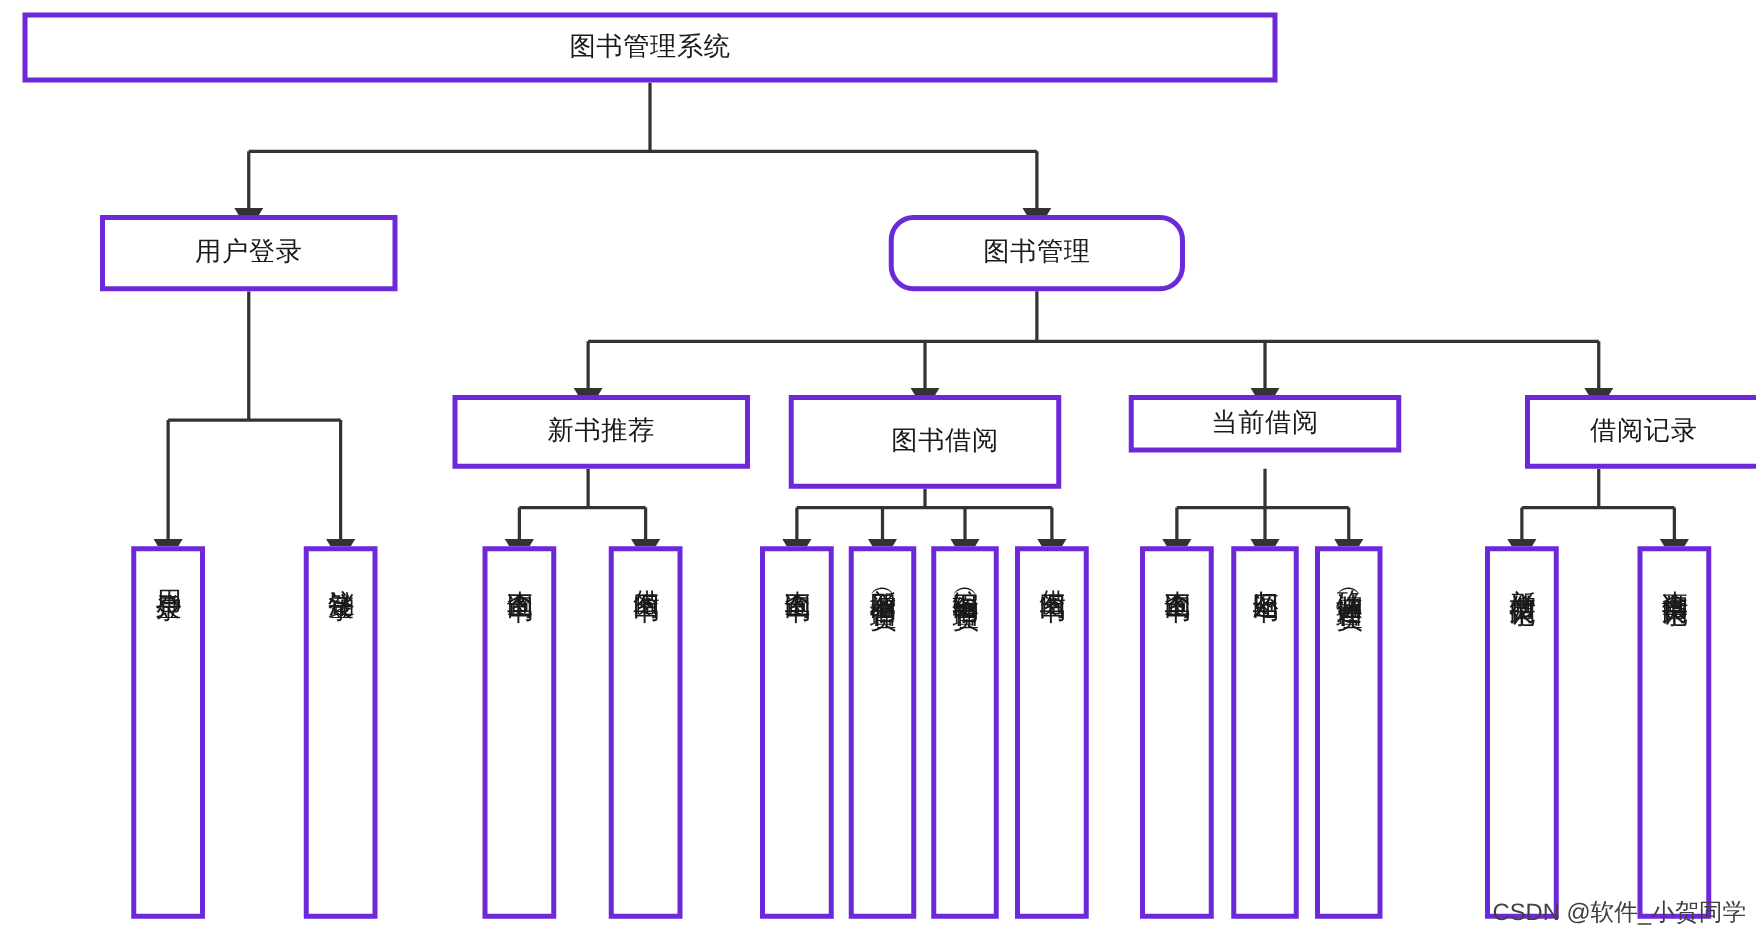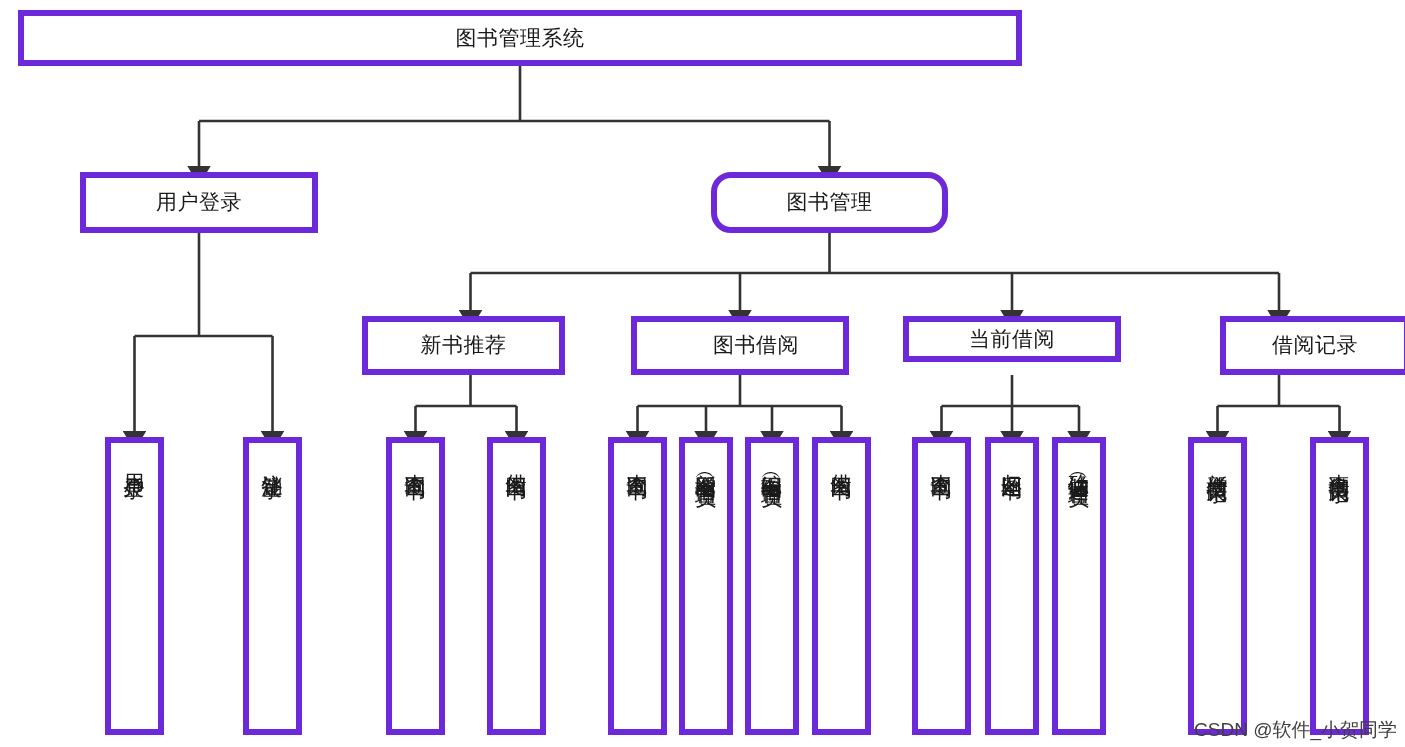--- a/index.html
+++ b/index.html
@@ -24,21 +24,21 @@
     left: 0;
     top: 0;
     width: 1405px;
     height: 747px;
     pointer-events: none;
   }
   .node {
     position: absolute;
     box-sizing: border-box;
     background: #ffffff;
-    border: 6px solid #6d28d9;
+    border: 4px solid #6d28d9;
     display: flex;
     align-items: center;
     justify-content: center;
     z-index: 2;
   }
   .node-label {
     font-size: 21px;
     line-height: 1.15;
     color: #1a1a1a;
     letter-spacing: 0.5px;
@@ -120,24 +120,24 @@
   <div id="node-layer">
       <div class="node" id="node-root" style="left: 18px; top: 10px; width: 1004px; height: 56px;">
         <span class="node-label">图书管理系统</span>
       </div>
       <div class="node" id="node-user-login" style="left: 80px; top: 172px; width: 238px; height: 61px;">
         <span class="node-label">用户登录</span>
       </div>
       <div class="node" id="node-book-manage" style="left: 711px; top: 172px; width: 237px; height: 61px; border-radius: 20px;">
         <span class="node-label">图书管理</span>
       </div>
-      <div class="node" id="node-new-book-recommend" style="left: 362px; top: 316px; width: 203px; height: 59px; text-align: right;">
+      <div class="node" id="node-new-book-recommend" style="left: 362px; top: 316px; width: 238px; height: 59px; text-align: right;">
         <span class="node-label">新书推荐</span>
       </div>
-      <div class="node" id="node-book-borrow" style="left: 631px; top: 316px; width: 218px; height: 59px; padding-left: 32px;">
+      <div class="node" id="node-book-borrow" style="left: 631px; top: 316px; width: 218px; height: 75px; padding-left: 32px;">
         <span class="node-label">图书借阅</span>
       </div>
       <div class="node" id="node-current-borrow" style="left: 903px; top: 316px; width: 218px; height: 46px; align-items: center;">
         <span class="node-label">当前借阅</span>
       </div>
       <div class="node" id="node-borrow-record" style="left: 1220px; top: 316px; width: 190px; height: 59px;">
         <span class="node-label">借阅记录</span>
       </div>
       <div class="node vertical" id="node-leaf-user-login" style="left: 105px; top: 437px; width: 59px; height: 298px;">
         <span class="node-label">用户登录</span>

